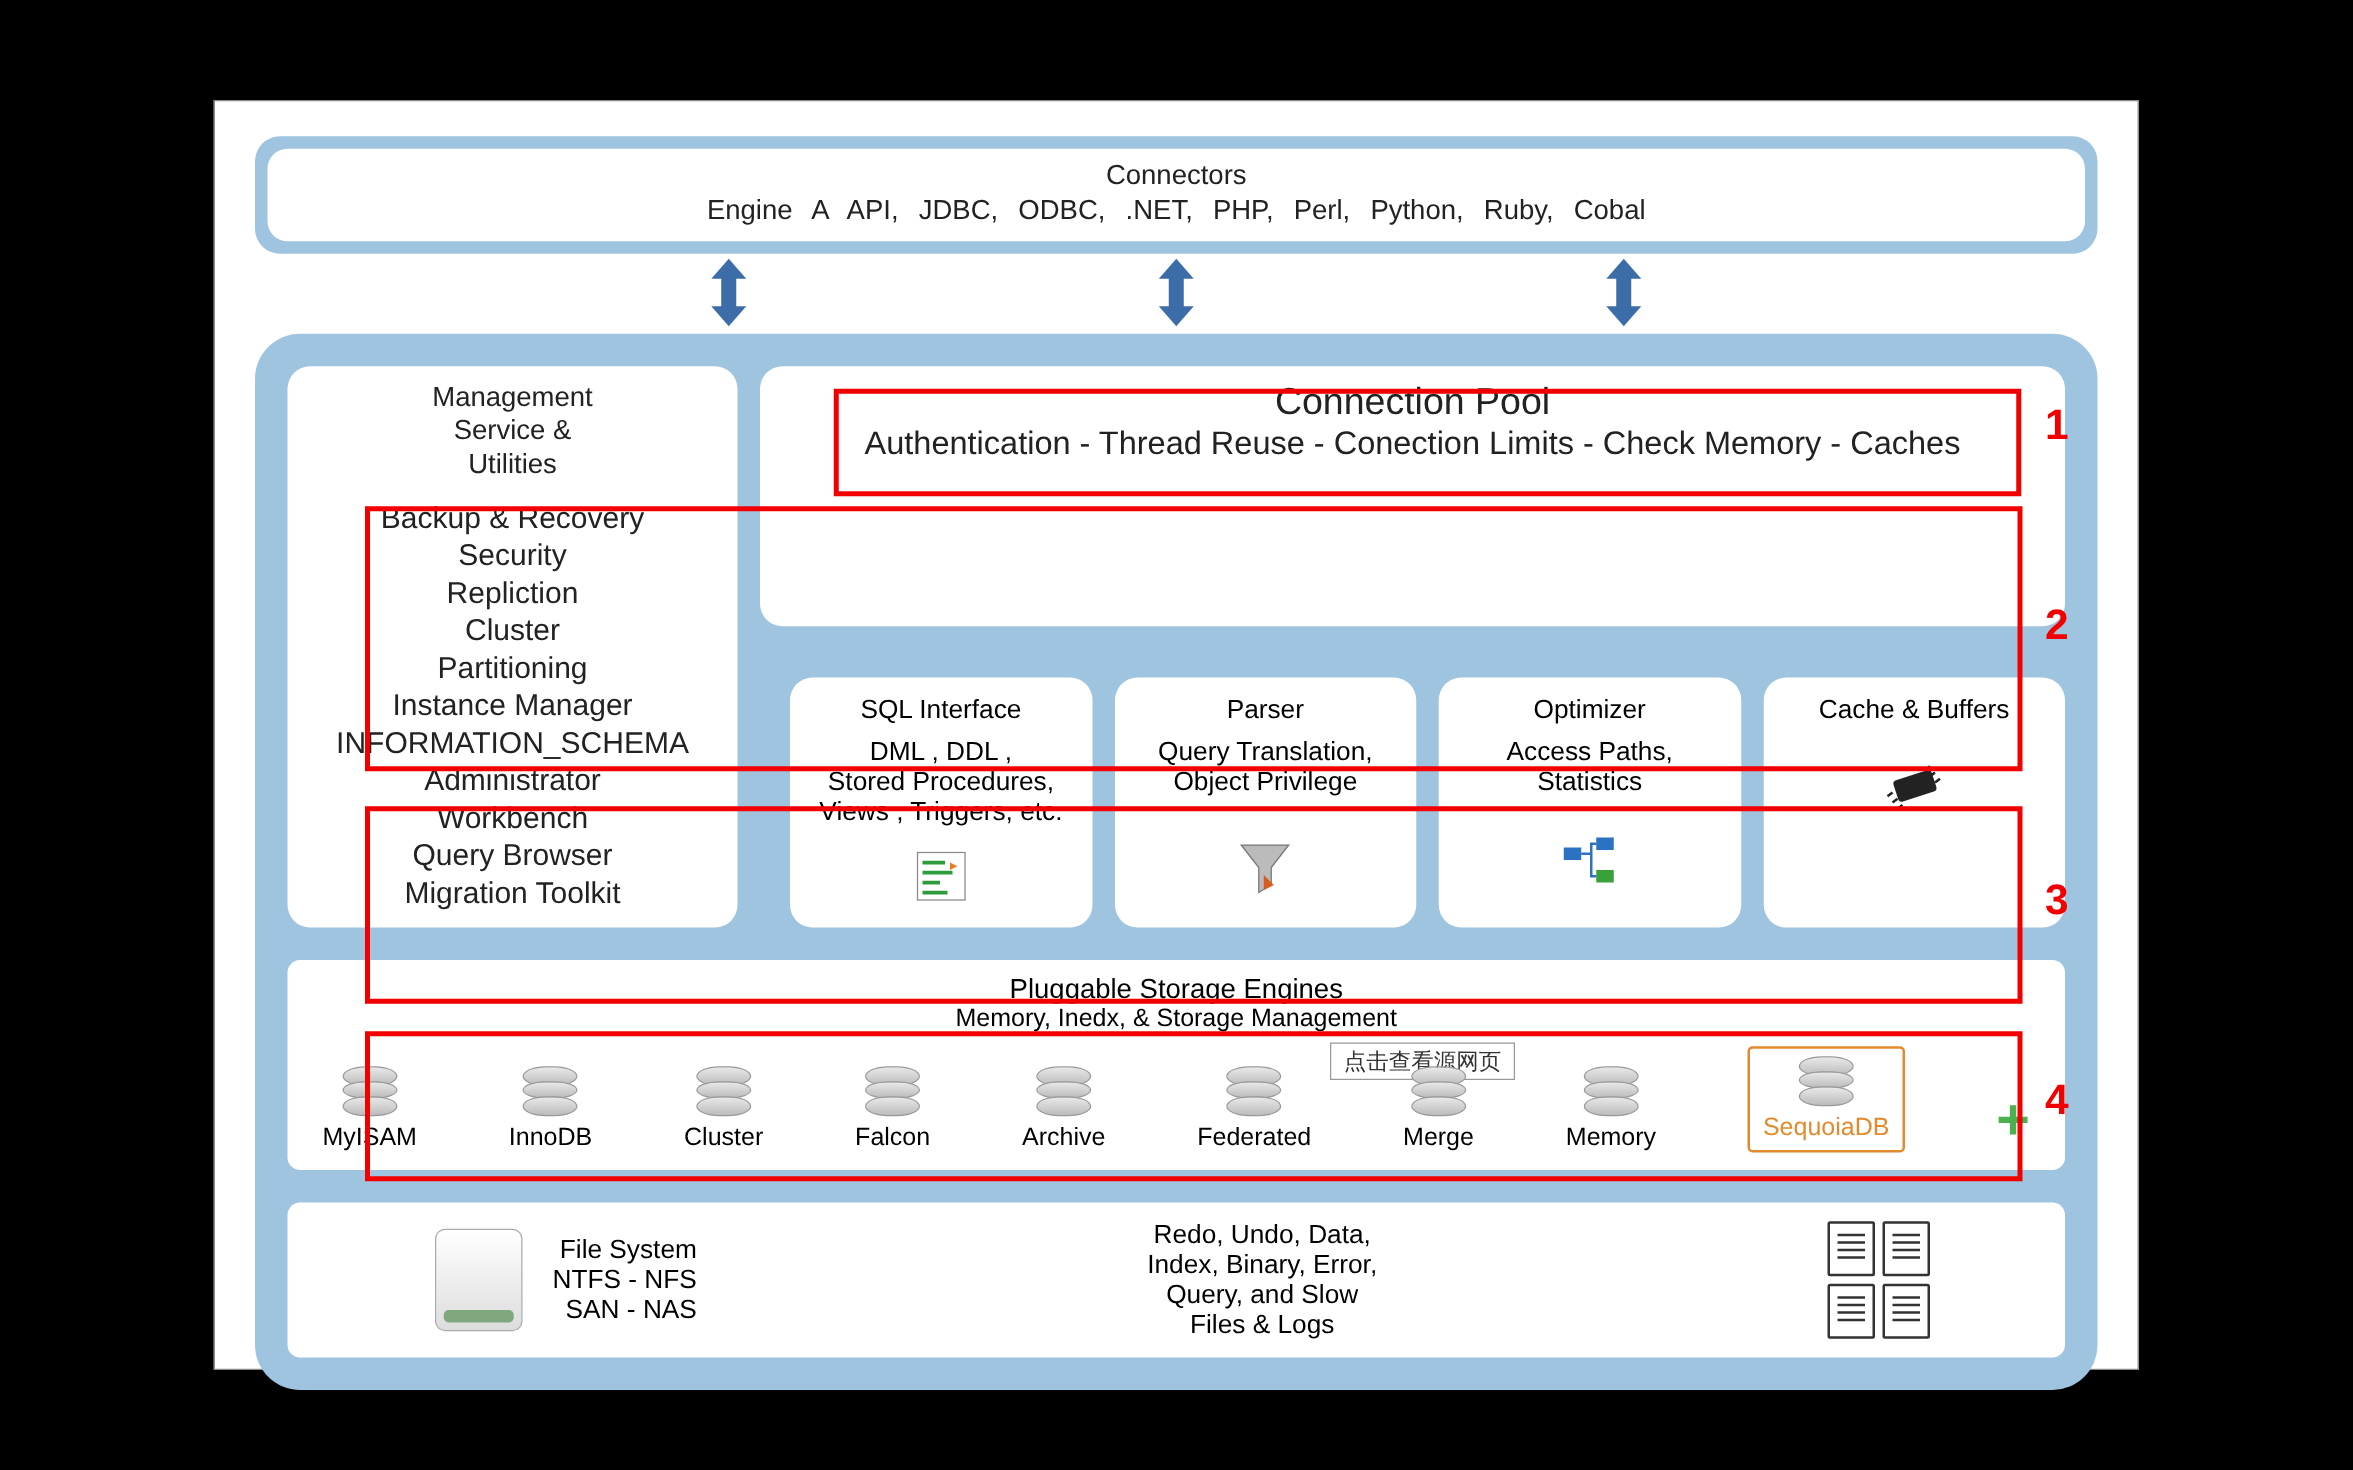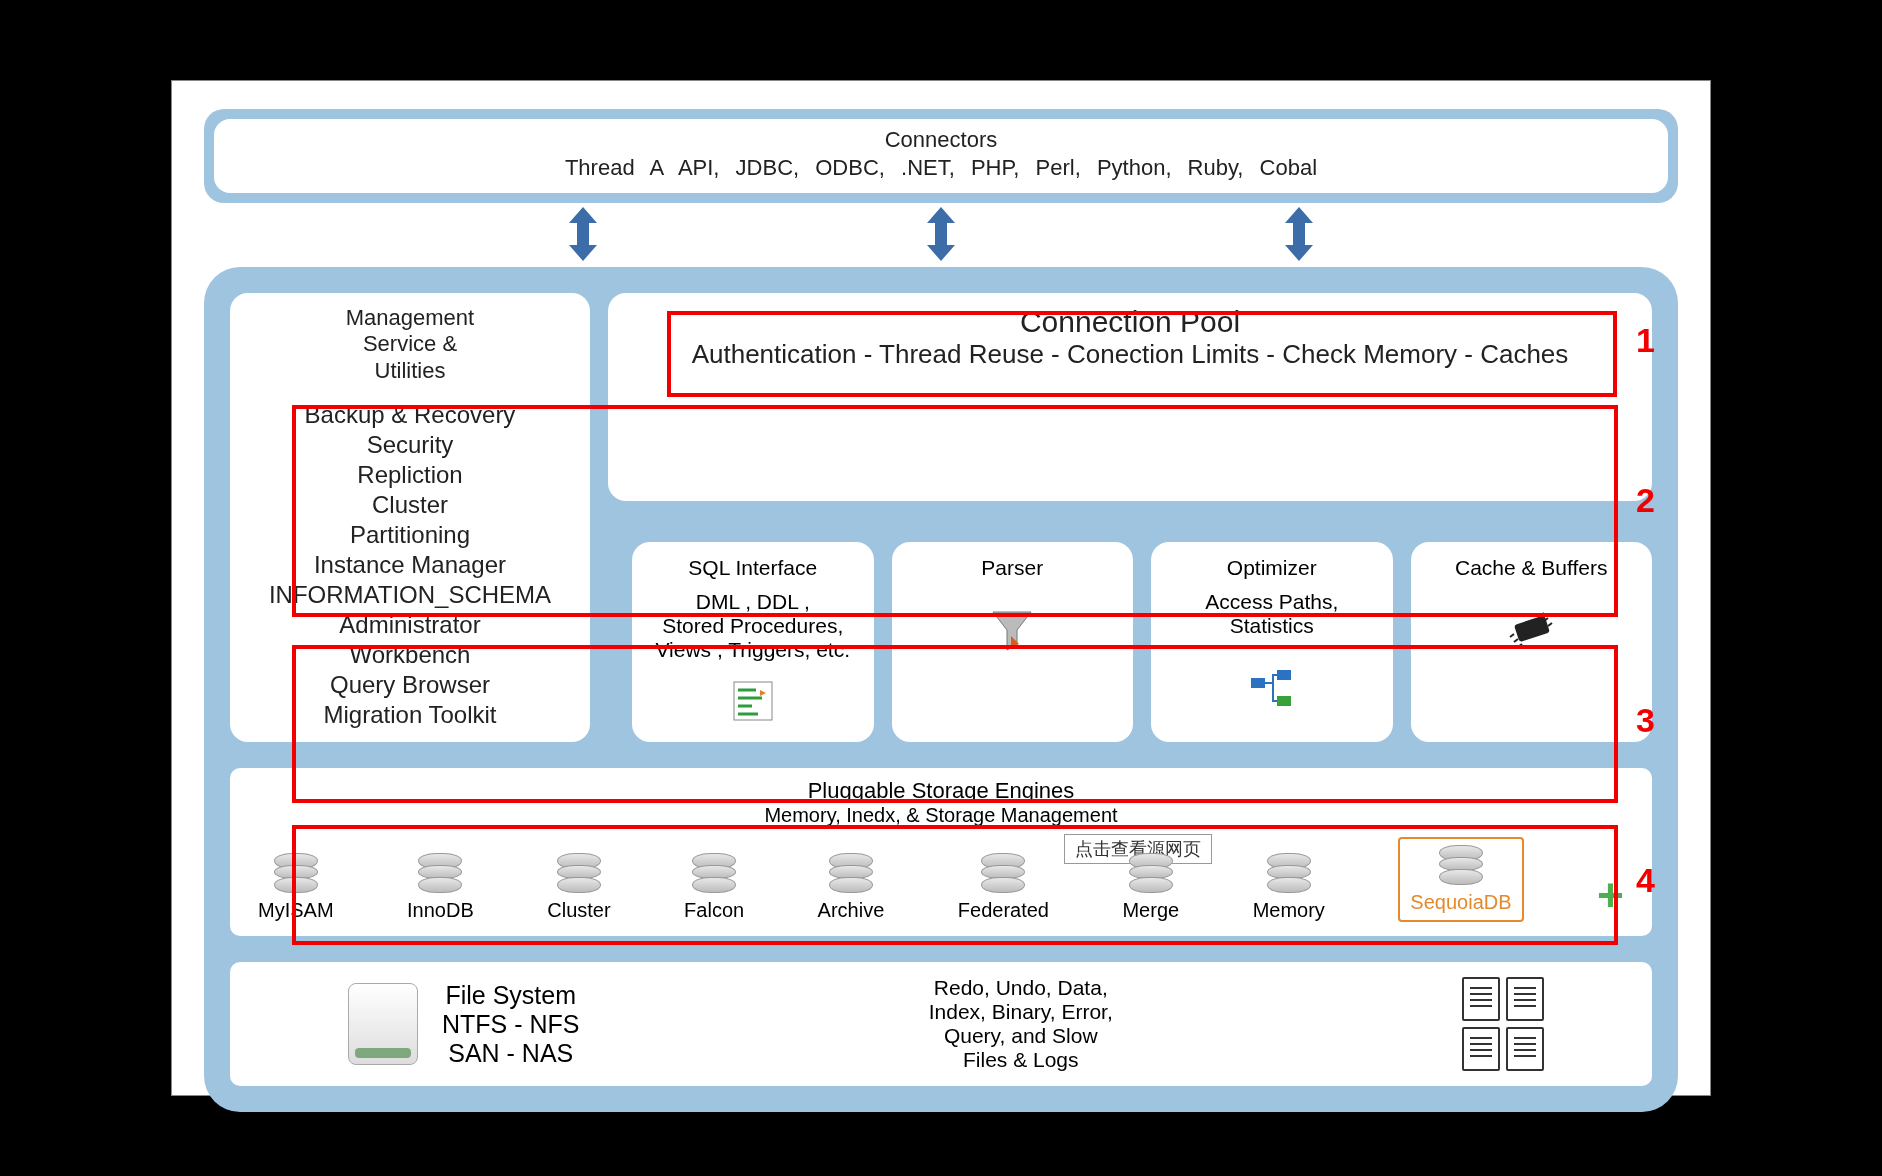--- a/index.html
+++ b/index.html
@@ -87,42 +87,42 @@
 .dbicon::before { top:0; }
 .dbmid { top:12px; }
 .dbicon::after { top:24px; }
 .seq { border:2px solid #e28a2d; padding:6px 10px; border-radius:4px; color:#e28a2d; }
 .plus { font-size:46px; color:#4caf50; font-weight:bold; }
 .tooltip { position:absolute; top:66px; left:834px; background:#fff; border:1px solid #999; padding:2px 10px; font-size:18px; color:#333; }
 
 .files { background:#fff; border-radius:10px; margin-top:26px; padding:14px 18px; display:flex; align-items:center; }
 .diskicon { width:70px; height:82px; background:linear-gradient(#fff,#ddd); border:1px solid #aaa; border-radius:8px; position:relative; margin:0 24px 0 100px; }
 .diskicon::after { content:""; position:absolute; left:6px; right:6px; bottom:6px; height:10px; border-radius:4px; background:#7fa87f; }
-.fs { font-size:25px; text-align:center; }
+.fs { font-size:21px; text-align:right; }
 .flogs { flex:1; text-align:center; font-size:21px; }
 .docicons { display:grid; grid-template-columns:repeat(2,38px); gap:6px; margin-right:90px; }
 .doci { width:38px; height:44px; border:2px solid #333; border-radius:2px; position:relative; }
 .doci::before { content:""; position:absolute; top:8px; left:6px; right:6px; height:2px; background:#333; box-shadow: 0 6px 0 #333, 0 12px 0 #333, 0 18px 0 #333; }
 
 
 .redbox { position:absolute; border:4px solid #f20000; }
 .rnum { position:absolute; color:#f20000; font-size:34px; font-weight:600; }
 
 
 .sqlico svg, .funnel svg, .opt svg, .chip svg { width:50px; height:50px; }
 </style>
 </head>
 <body>
 
 <div class="page">
 
   <div class="connectors">
     <div class="connectors-inner">
       <span class="conn-title">Connectors</span>
-      <span class="conn-list">Thread A  API,    JDBC,    ODBC,    .NET,    PHP,    Perl,    Python,    Ruby,    Cobal</span>
+      <span class="conn-list">Engine A  API,    JDBC,    ODBC,    .NET,    PHP,    Perl,    Python,    Ruby,    Cobal</span>
     </div>
   </div>
 
   <div class="arrows">
     <div class="varrow">
         <span class="bar"></span>
       </div>
     <div class="varrow">
         <span class="bar"></span>
       </div>
@@ -168,20 +168,22 @@
             <div class="iconbox sqlico">
               <svg viewBox="0 0 50 50">
                   <rect x="6" y="6" width="38" height="38" fill="#fff" stroke="#888"></rect>
                   <path d="M10 14h18M10 22h24M10 30h14M10 38h20" stroke="#2e9b3d" stroke-width="3"></path>
                   <path d="M32 14l6 3-6 3" fill="#e67e22"></path>
                 </svg>
             </div>
           </div>
           <div class="cel">
             <div class="t">Parser</div>
+            <div class="d" style="white-space:pre-line">Query Translation,
+Object Privilege</div>
             <div class="iconbox funnel">
               <svg viewBox="0 0 50 50">
                   <path d="M6 8h38l-14 18v14l-10 6V26z" fill="#bbb" stroke="#777"></path>
                   <path d="M24 32l8 8-8 4z" fill="#d95b1f"></path>
                 </svg>
             </div>
           </div>
           <div class="cel">
             <div class="t">Optimizer</div>
             <div class="d" style="white-space:pre-line">Access Paths,

